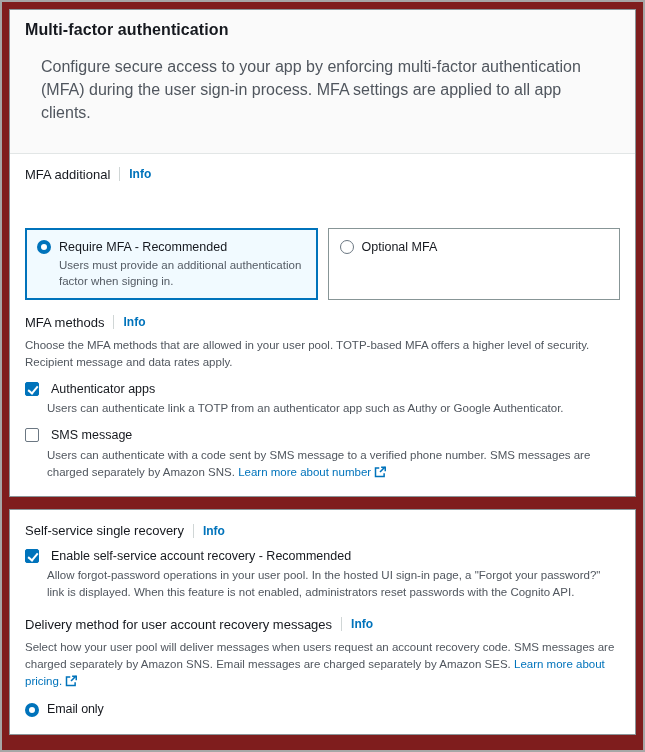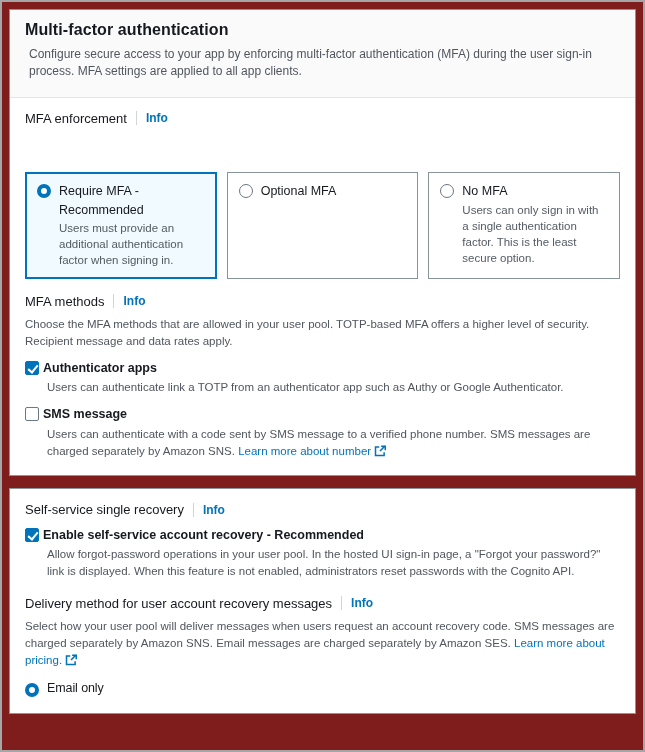--- a/index.html
+++ b/index.html
@@ -3,21 +3,21 @@
 <meta charset="utf-8">
 <style>
   html,body{margin:0;padding:0;background:#ffffff;font-family:"Liberation Sans",sans-serif;}
   .frame{width:645px;height:752px;box-sizing:border-box;border:2px solid #a6a6a6;background:#7f1d1d;
          display:flex;flex-direction:column;overflow:hidden;}
   .page{flex:1;padding:7px 7px 0 7px;}
   .card{border:1px solid #8a9599;background:#ffffff;box-sizing:border-box;}
   .card + .card{margin-top:12px;}
   .card-header{background:#fafafa;border-bottom:1px solid #e2e6e6;padding:11px 15px 12px;}
   .card-title{font-size:16px;font-weight:bold;color:#16191f;margin:0 0 7px 0;letter-spacing:.1px;}
-  .card-desc{font-size:12px;color:#50565e;line-height:1.45;margin:4px;}
+  .card-desc{font-size:16px;color:#50565e;line-height:1.45;margin:16px;}
   .card-body{padding:13px 15px 15px;}
   .field-label-row{display:flex;align-items:center;margin:0 0 9px 0;}
   .field-label{font-size:13px;color:#16191f;}
   .info-sep{width:1px;height:14px;background:#d0d6d6;margin:0 9px;}
   .info-link{font-size:12px;font-weight:bold;color:#0073bb;text-decoration:none;cursor:pointer;}
   .tiles{display:flex;gap:10px;margin-top:46px;}
   .tile{flex:1;border:1px solid #879596;background:#ffffff;padding:9px 11px;min-height:70px;cursor:pointer;box-sizing:border-box;}
   .tile.selected{border:2px solid #0073bb;background:#f1faff;padding:8px 10px;}
   .tile-head{display:flex;gap:8px;align-items:flex-start;}
   .tile-title{font-size:12.5px;color:#16191f;line-height:1.5;}
@@ -26,21 +26,21 @@
          box-sizing:border-box;flex:none;margin-top:2px;}
   .radio.selected{border:4.5px solid #0073bb;}
   .checkbox{width:14px;height:14px;border:1px solid #6b7782;border-radius:2px;background:#fff;
             box-sizing:border-box;flex:none;margin-top:2px;position:relative;cursor:pointer;}
   .checkbox.checked{background:#0073bb;border-color:#0073bb;}
   .checkbox.checked::after{content:"";position:absolute;left:4px;top:1px;width:4px;height:8px;
             border:solid #fff;border-width:0 2px 2px 0;transform:rotate(40deg);}
   .section{margin-top:15px;}
   .section-desc{font-size:11.5px;color:#50565e;line-height:1.5;margin:-2px 0 6px 0;}
   .opt{margin-top:9px;}
-  .opt-row{display:flex;gap:4px;align-items:flex-start;cursor:pointer;font-weight:bold;}
+  .opt-row{display:flex;gap:12px;align-items:flex-start;cursor:pointer;}
   .opt-label{font-size:12.5px;color:#16191f;line-height:1.45;}
   .opt-desc{font-size:11.5px;color:#50565e;line-height:1.5;margin:2px 0 0 22px;}
   .link{color:#0073bb;text-decoration:none;cursor:pointer;}
   .ext-icon{vertical-align:-2px;margin-left:3px;}
   .radio-option{display:flex;gap:8px;align-items:center;margin-top:10px;cursor:pointer;}
   .radio-option .opt-label{white-space:nowrap;letter-spacing:-0.1px;}
 </style>
 </head>
 <body>
 
@@ -48,45 +48,38 @@
   <div class="page">
 
     <div class="card">
       <div class="card-header">
         <h1 class="card-title">Multi-factor authentication</h1>
         <p class="card-desc">Configure secure access to your app by enforcing multi-factor authentication (MFA) during the user sign-in process. MFA settings are applied to all app clients.</p>
       </div>
       <div class="card-body">
 
         <div class="field-label-row">
-          <span class="field-label">MFA enforcement</span>
+          <span class="field-label">MFA additional</span>
           <span class="info-sep"></span>
           <a class="info-link">Info</a>
         </div>
 
         <div class="tiles">
           <div class="tile selected">
             <div class="tile-head">
               <span class="radio selected"></span>
               <span class="tile-title">Require MFA - Recommended</span>
             </div>
             <p class="tile-desc">Users must provide an additional authentication factor when signing in.</p>
           </div>
           <div class="tile">
             <div class="tile-head">
               <span class="radio"></span>
               <span class="tile-title">Optional MFA</span>
             </div>
-          </div>
-          <div class="tile">
-            <div class="tile-head">
-              <span class="radio"></span>
-              <span class="tile-title">No MFA</span>
-            </div>
-            <p class="tile-desc">Users can only sign in with a single authentication factor. This is the least secure option.</p>
           </div>
         </div>
 
         <div class="section">
           <div class="field-label-row">
             <span class="field-label">MFA methods</span>
             <span class="info-sep"></span>
             <a class="info-link">Info</a>
           </div>
           <p class="section-desc">Choose the MFA methods that are allowed in your user pool. TOTP-based MFA offers a higher level of security. Recipient message and data rates apply.</p>

